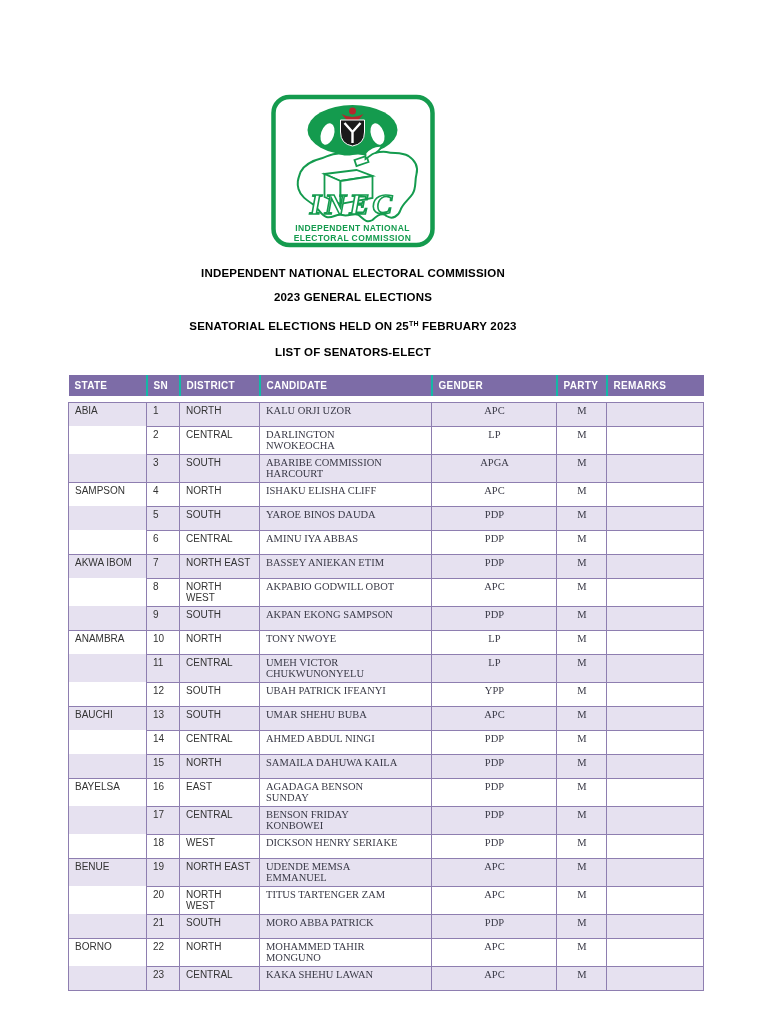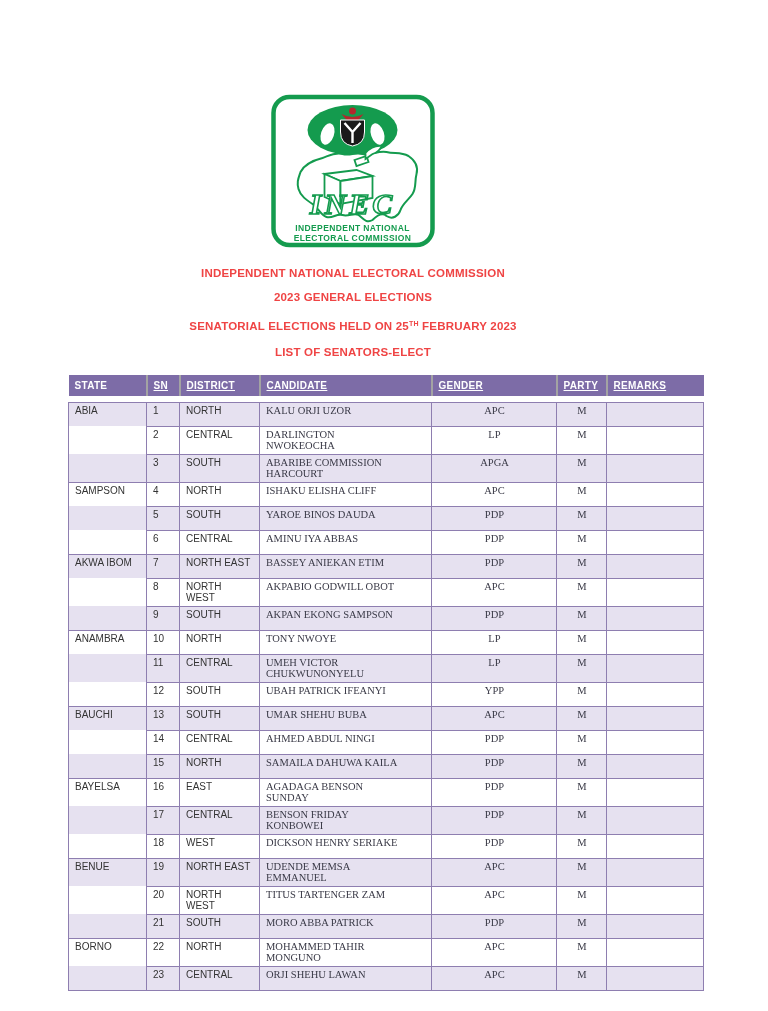--- a/index.html
+++ b/index.html
@@ -10,37 +10,37 @@
     --green:#149B4E;
   }
   *{margin:0;padding:0;box-sizing:border-box;}
   body{width:768px;height:1011px;background:#fff;font-family:"Liberation Sans",sans-serif;}
   .page{position:relative;width:706px;height:1011px;background:#ffffff;overflow:hidden;}
 
   
   .logo-wrap{width:166px;margin:94px auto 0;}
 
   
-  .headings{text-align:center;margin-top:15px;color:#ef4444;}
+  .headings{text-align:center;margin-top:15px;color:#000000;}
   .h-line{font-weight:bold;font-size:11.5px;letter-spacing:.2px;font-family:"Liberation Sans",sans-serif;}
   .h-line.l2{margin-top:12px;}
   .h-line.l3{margin-top:17px;}
   .h-line.l4{margin-top:14px;}
   .h-line sup{font-size:7px;vertical-align:4px;}
 
   
   .table-wrap{margin:17px 0 0 68px;border-radius:11px;}
   table.senators{border-collapse:collapse;table-layout:fixed;width:635px;}
   th{
     background:var(--header-bg);color:var(--header-text);
     font-size:10px;font-weight:bold;text-align:left;
     height:21px;padding:2px 4px 2px 6px;letter-spacing:.3px;
     font-family:"Liberation Sans",sans-serif;vertical-align:middle;
   }
-  th + th{border-left:2px solid #a3a3a3;text-decoration:underline;}
+  th + th{border-left:2px solid #14b8a6;}
   tr.gap td{height:6px;background:#ffffff;border:none;padding:0;}
   td{
     border:1px solid var(--bd);
     vertical-align:top;height:24px;
     padding:2px 5px 2px 6px;
     font-size:10px;line-height:11.5px;color:#333333;
     white-space:pre-line;overflow:hidden;
   }
   tr.band td{background:var(--band);}
   tr.plain td{background:#ffffff;}
@@ -332,21 +332,21 @@
             <td class="c-candidate">MOHAMMED TAHIR
 MONGUNO</td>
             <td class="c-gender">APC</td>
             <td class="c-party">M</td>
             <td class="c-remarks"></td>
           </tr>
           <tr class="band">
             <td class="c-state g-last"></td>
             <td class="c-sn">23</td>
             <td class="c-district">CENTRAL</td>
-            <td class="c-candidate">ORJI SHEHU LAWAN</td>
+            <td class="c-candidate">KAKA SHEHU LAWAN</td>
             <td class="c-gender">APC</td>
             <td class="c-party">M</td>
             <td class="c-remarks"></td>
           </tr>
         </tbody>
     </table>
   </div>
 
 </div>
 

